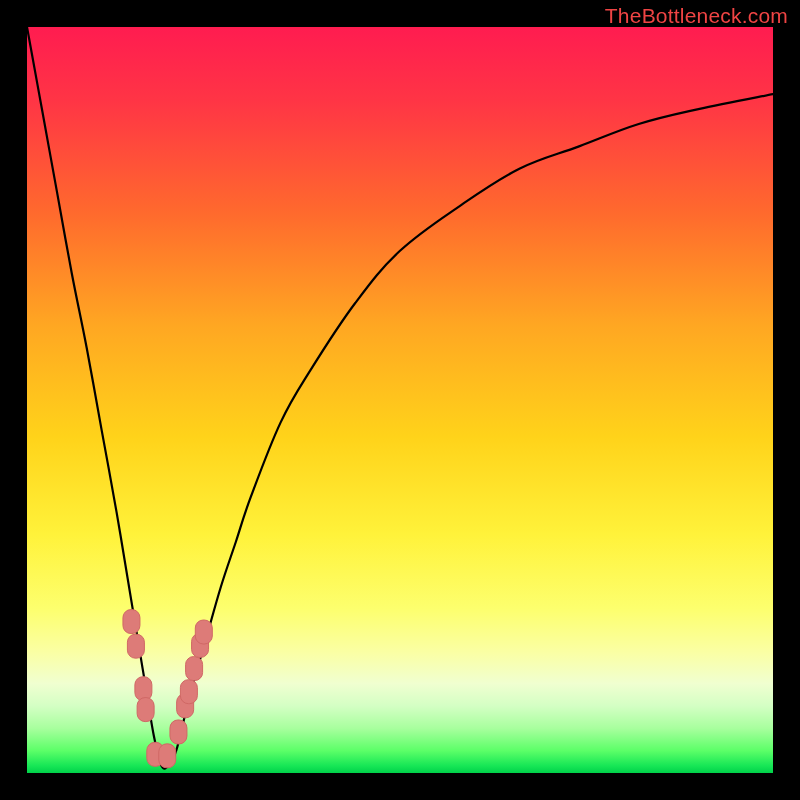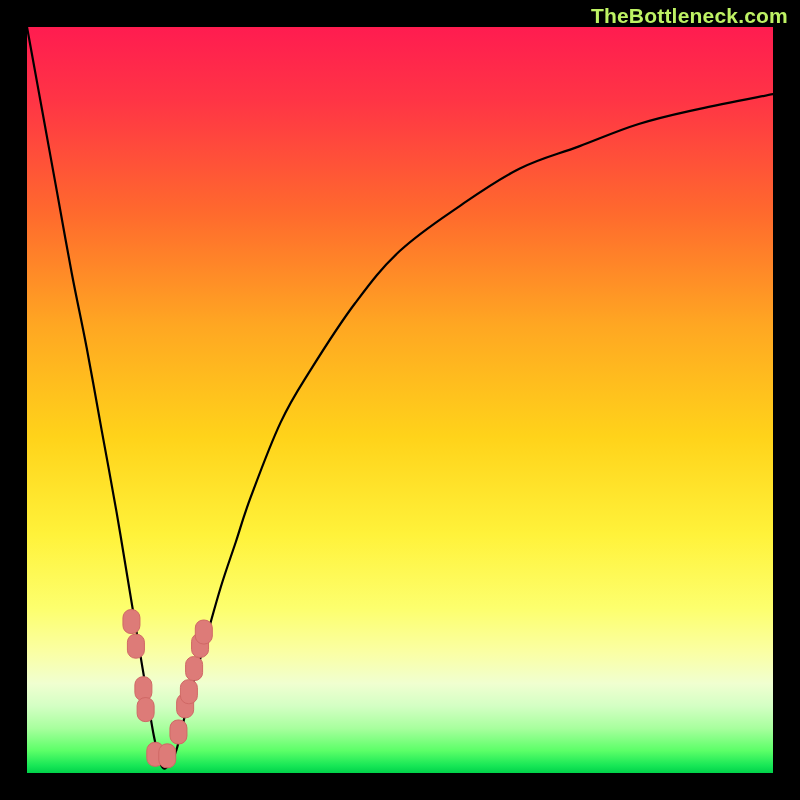--- a/index.html
+++ b/index.html
@@ -44,24 +44,24 @@
       #a8ff9e 94%,
       #5cff68 97%,
       #18e756 99%,
       #00d24a 100%
     );
   }
   .watermark {
     position: absolute;
     top: 4px;
     right: 12px;
-    color: #bef264;
+    color: #ef4444;
     font-size: 21px;
     letter-spacing: 0.2px;
-    font-weight: 700;
+    font-weight: 400;
   }
   svg.curve {
     position: absolute;
     inset: 0;
     width: 746px;
     height: 746px;
   }
 </style>
 </head>
 <body>

